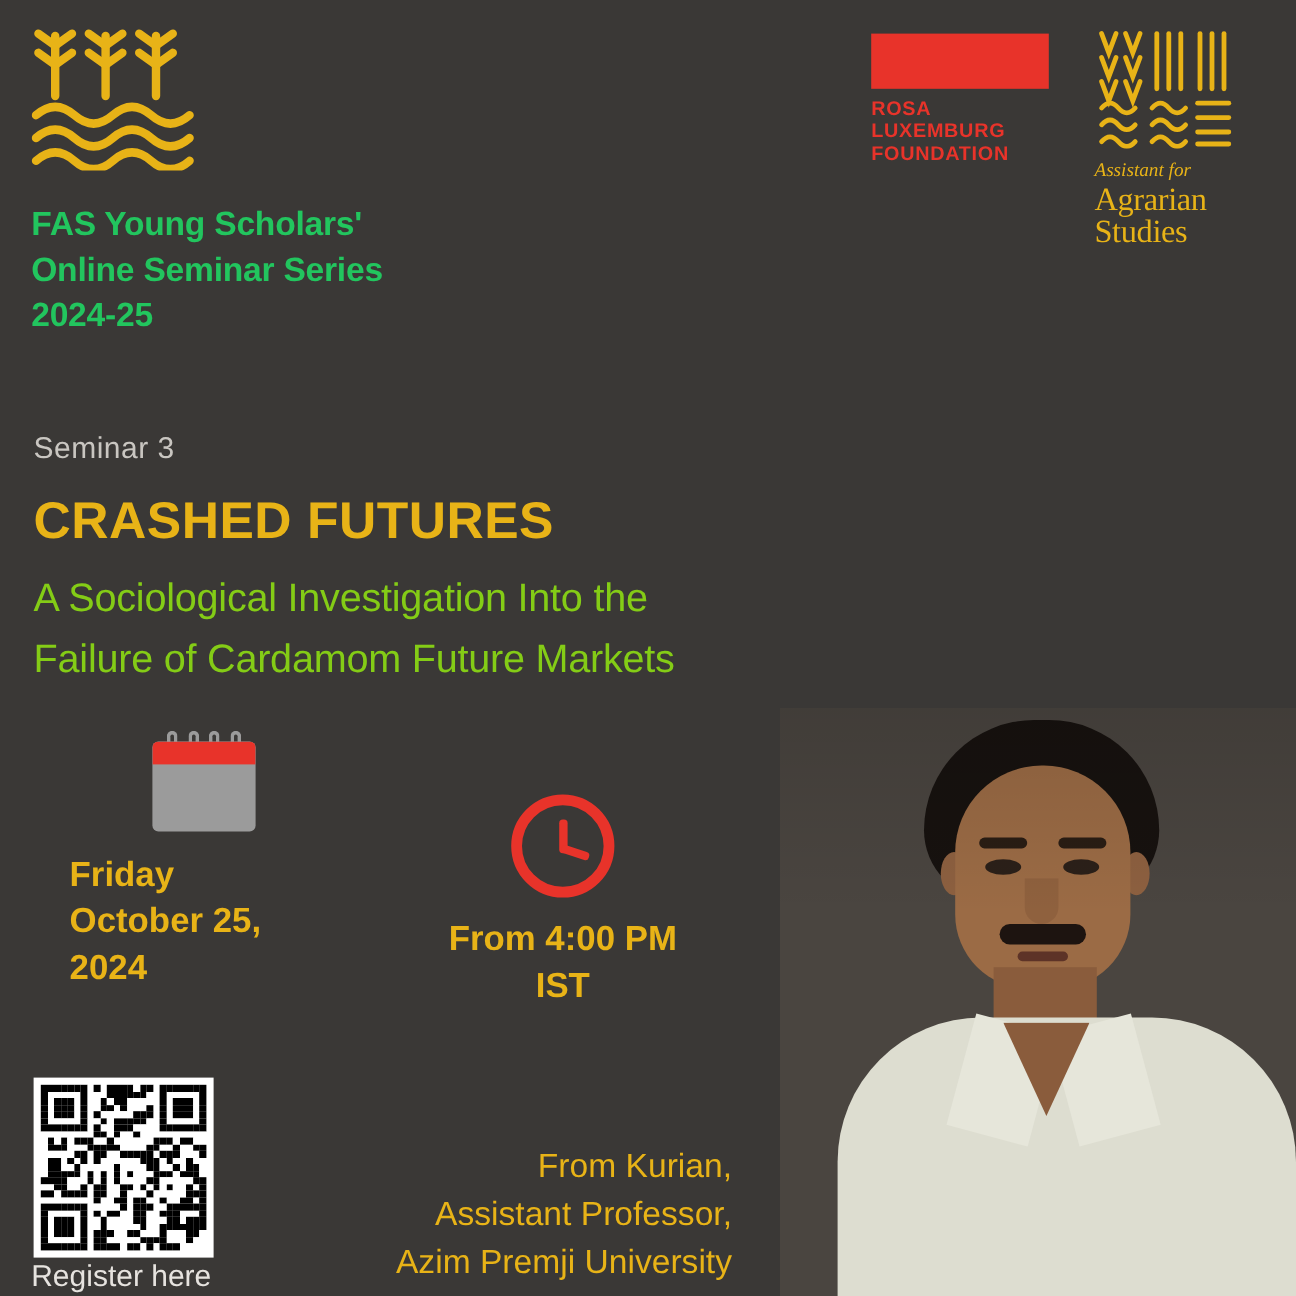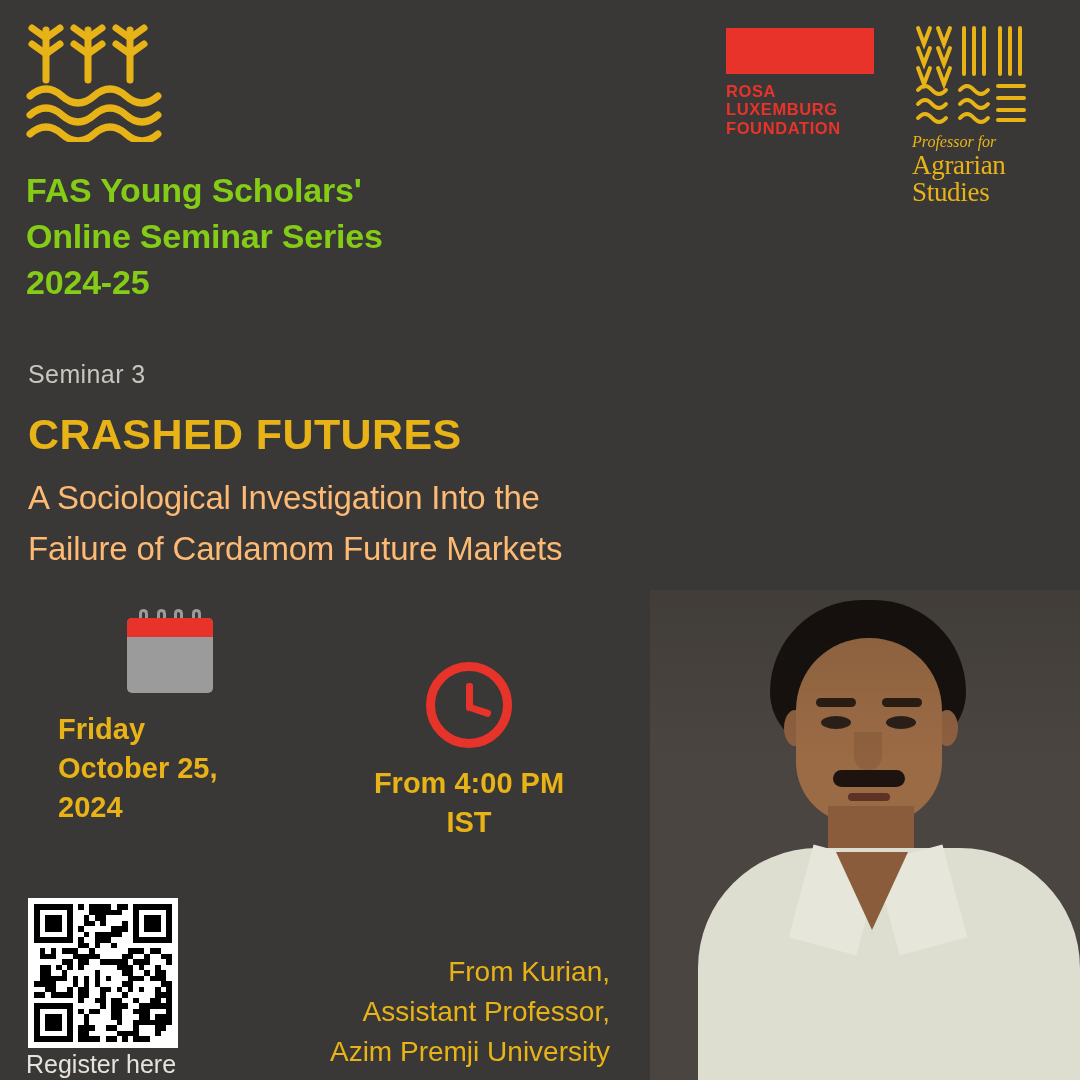--- a/index.html
+++ b/index.html
@@ -82,22 +82,22 @@
     font-size: 27px;
     display: block;
     letter-spacing: -0.3px;
   }
 
   
   .series-title {
     position: absolute;
     left: 26px;
     top: 168px;
-    color: #84cc16;
-    font-size: 34px;
+    color: #22c55e;
+    font-size: 28px;
     font-weight: bold;
     line-height: 1.35;
     letter-spacing: -0.2px;
     white-space: pre-line;
   }
 
   
   .seminar-no {
     position: absolute;
     left: 28px;
@@ -113,21 +113,21 @@
     color: #e8b317;
     font-size: 43px;
     font-weight: bold;
     letter-spacing: 0.4px;
   }
   .subtitle {
     position: absolute;
     left: 28px;
     top: 472px;
     width: 760px;
-    color: #fdba74;
+    color: #84cc16;
     font-size: 33px;
     line-height: 1.55;
     letter-spacing: -0.2px;
     white-space: pre-line;
   }
 
   
   .date-block {
     position: absolute;
     left: 58px;
@@ -439,21 +439,21 @@
         <path d="M88 4 l0 46"></path>
           <path d="M98 4 l0 46"></path>
           <path d="M108 4 l0 46"></path>
         <path d="M86 62 l26 0"></path>
           <path d="M86 74 l26 0"></path>
           <path d="M86 86 l26 0"></path>
           <path d="M86 96 l26 0"></path>
       </g>
     </svg>
     <div class="fas-words">
-      <span class="w1">Professor for</span>
+      <span class="w1">Assistant for</span>
       <span class="w2">Agrarian</span>
       <span class="w3">Studies</span>
     </div>
   </div>
 
   <div class="series-title">FAS Young Scholars'
 Online Seminar Series
 2024-25</div>
 
   <div class="seminar-no">Seminar 3</div>

